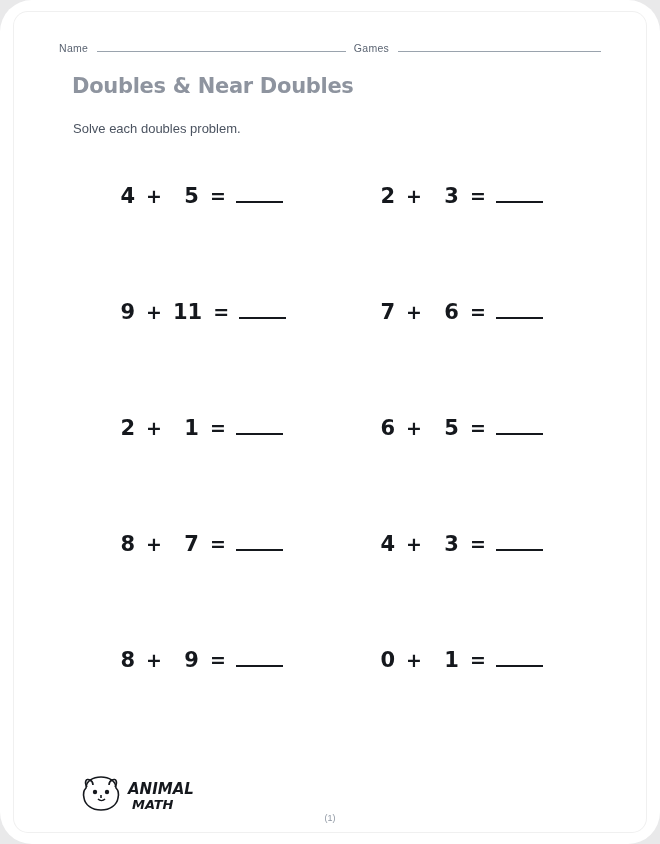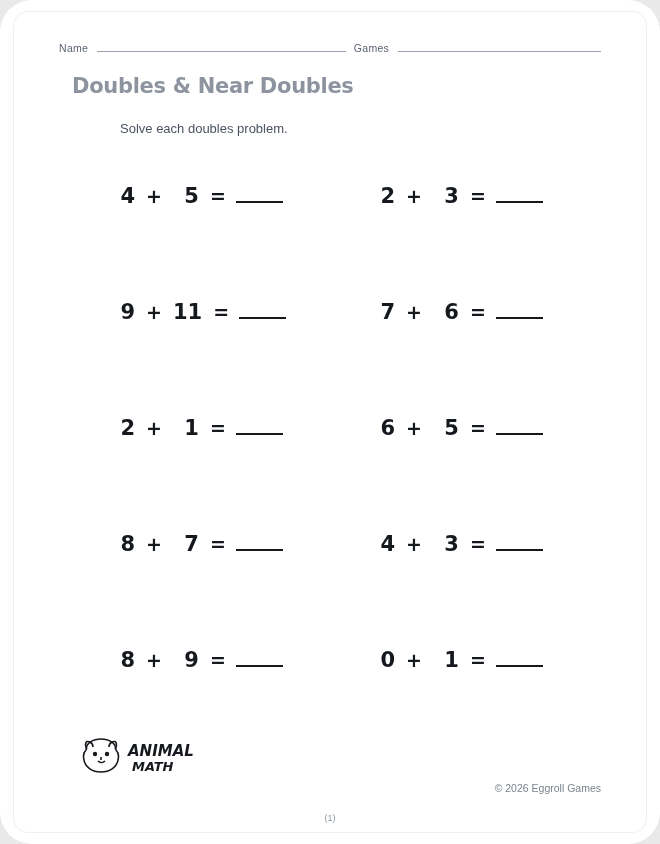--- a/index.html
+++ b/index.html
@@ -75,21 +75,20 @@
     color: #8e949f;
     letter-spacing: -0.3px;
   }
   .subtitle {
     position: absolute;
     left: 59px;
     top: 109px;
     font-family: "Liberation Sans", sans-serif;
     font-size: 13px;
     color: #4b5360;
-    margin-left: 47px;
   }
 
   
   .problems {
     position: absolute;
     left: 45px;
     top: 160px;
     width: 542px;
     height: 580px;
   }
@@ -125,21 +124,21 @@
     display: inline-block;
     width: 47px;
     border-bottom: 2.4px solid #15181d;
     height: 15px;
   }
 
   
   .logo {
     position: absolute;
     left: 58px;
-    top: 724px;
+    top: 762px;
     width: 160px;
     height: 46px;
     text-align: right;
   }
   .logo svg { display: block; }
   .footer-text {
     position: absolute;
     right: 45px;
     top: 769px;
     text-align: right;
@@ -280,19 +279,18 @@
           <circle cx="35" cy="18" r="2.2" fill="#15181d" stroke="none"></circle>
           <path d="M26 25 C28 27 31 27 33 25"></path>
           <path d="M29 21 l0 3"></path>
         </g>
         <text x="56" y="20" font-family="DejaVu Sans, sans-serif" font-size="15" font-weight="bold" font-style="italic" fill="#15181d">ANIMAL</text>
         <text x="60" y="35" font-family="DejaVu Sans, sans-serif" font-size="13" font-weight="bold" font-style="italic" fill="#15181d">MATH</text>
       </svg>
     </div>
 
     <div class="footer-text">
-      <div class="line2">© 2026 Eggroll Games</div>
     </div>
 
     <div class="page-num">(1)</div>
 
   </div>
 </div>
 
 </body></html>

